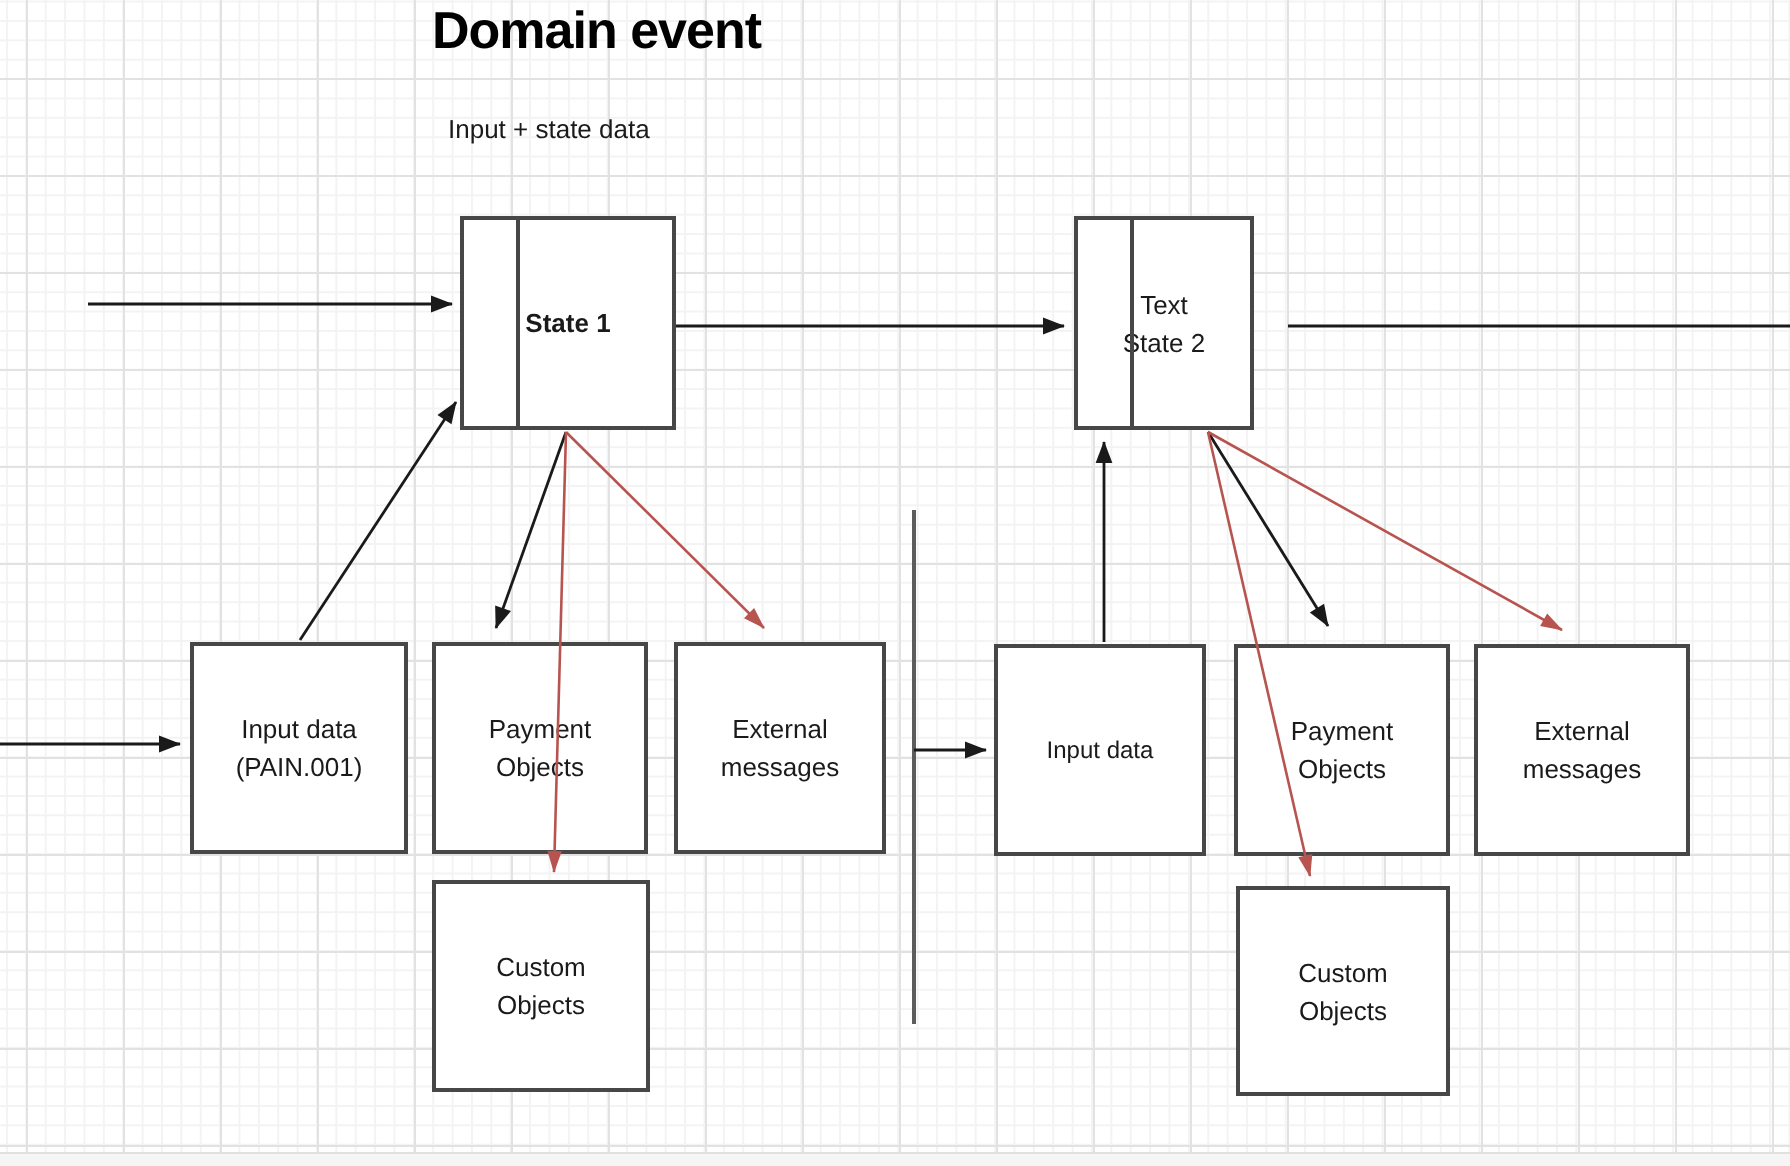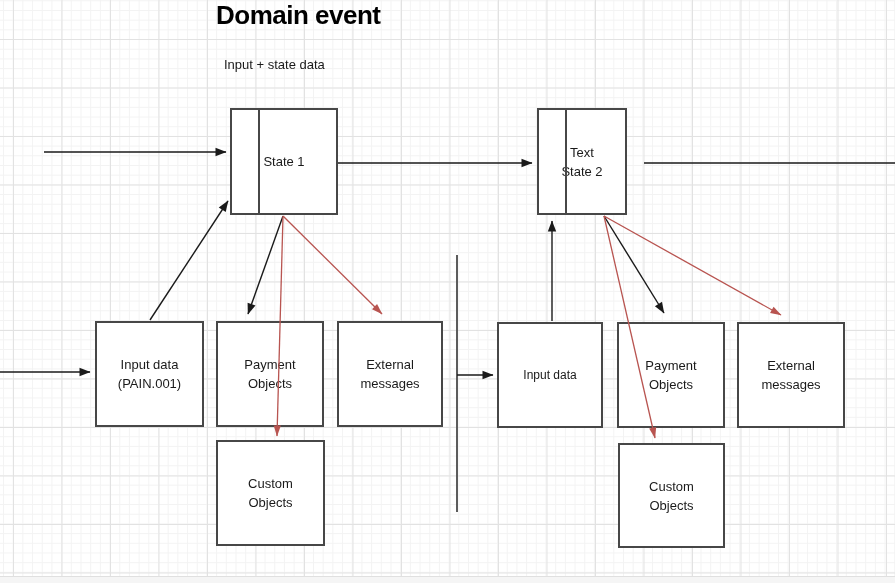--- a/index.html
+++ b/index.html
@@ -45,21 +45,21 @@
   svg.wires{position:absolute;left:0;top:0;width:895px;height:583px;}
 </style>
 </head>
 <body>
 
 <div class="canvas">
 
   <div class="title">Domain event</div>
   <div class="subtitle">Input + state data</div>
 
-  <div class="box" style="left:230px;top:108px;width:108px;height:107px;">
+  <div class="box" style="left:230px;top:108px;width:108px;height:107px;font-weight:bold;">
     <div class="partition"></div>
     <div class="lbl">
         <span>State 1</span>
       </div>
   </div>
 
   <div class="box" style="left:537px;top:108px;width:90px;height:107px;">
     <div class="partition"></div>
     <div class="lbl">
       <span>Text</span>

